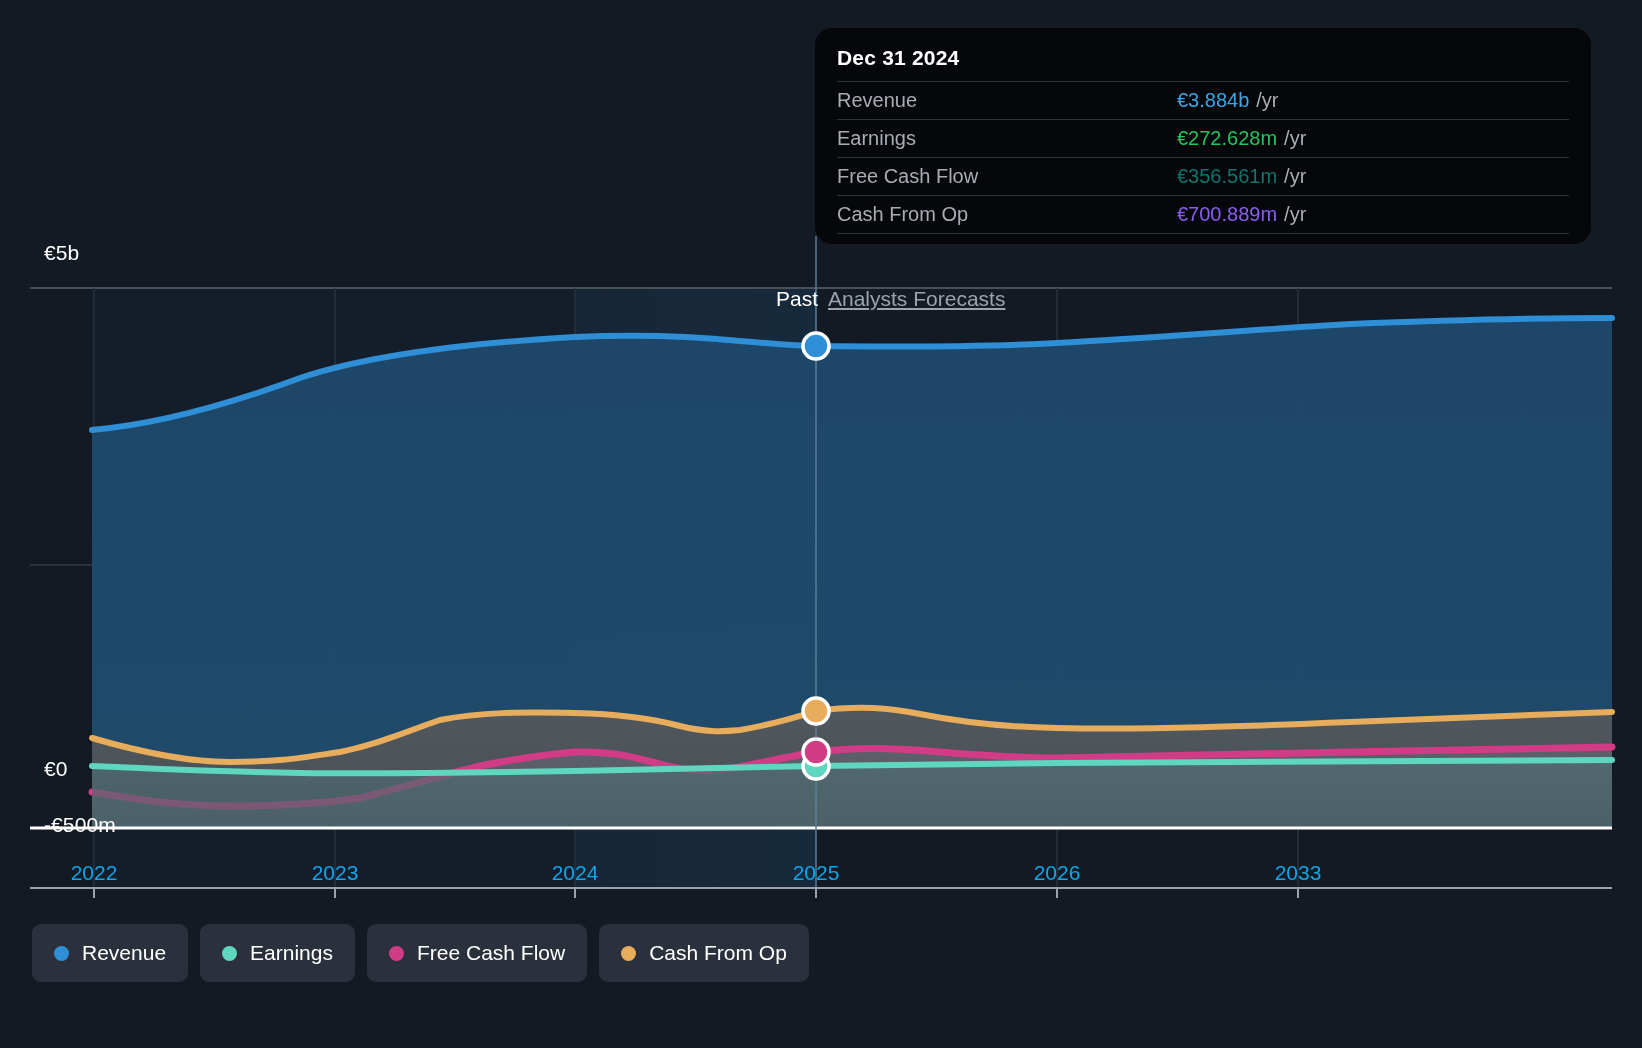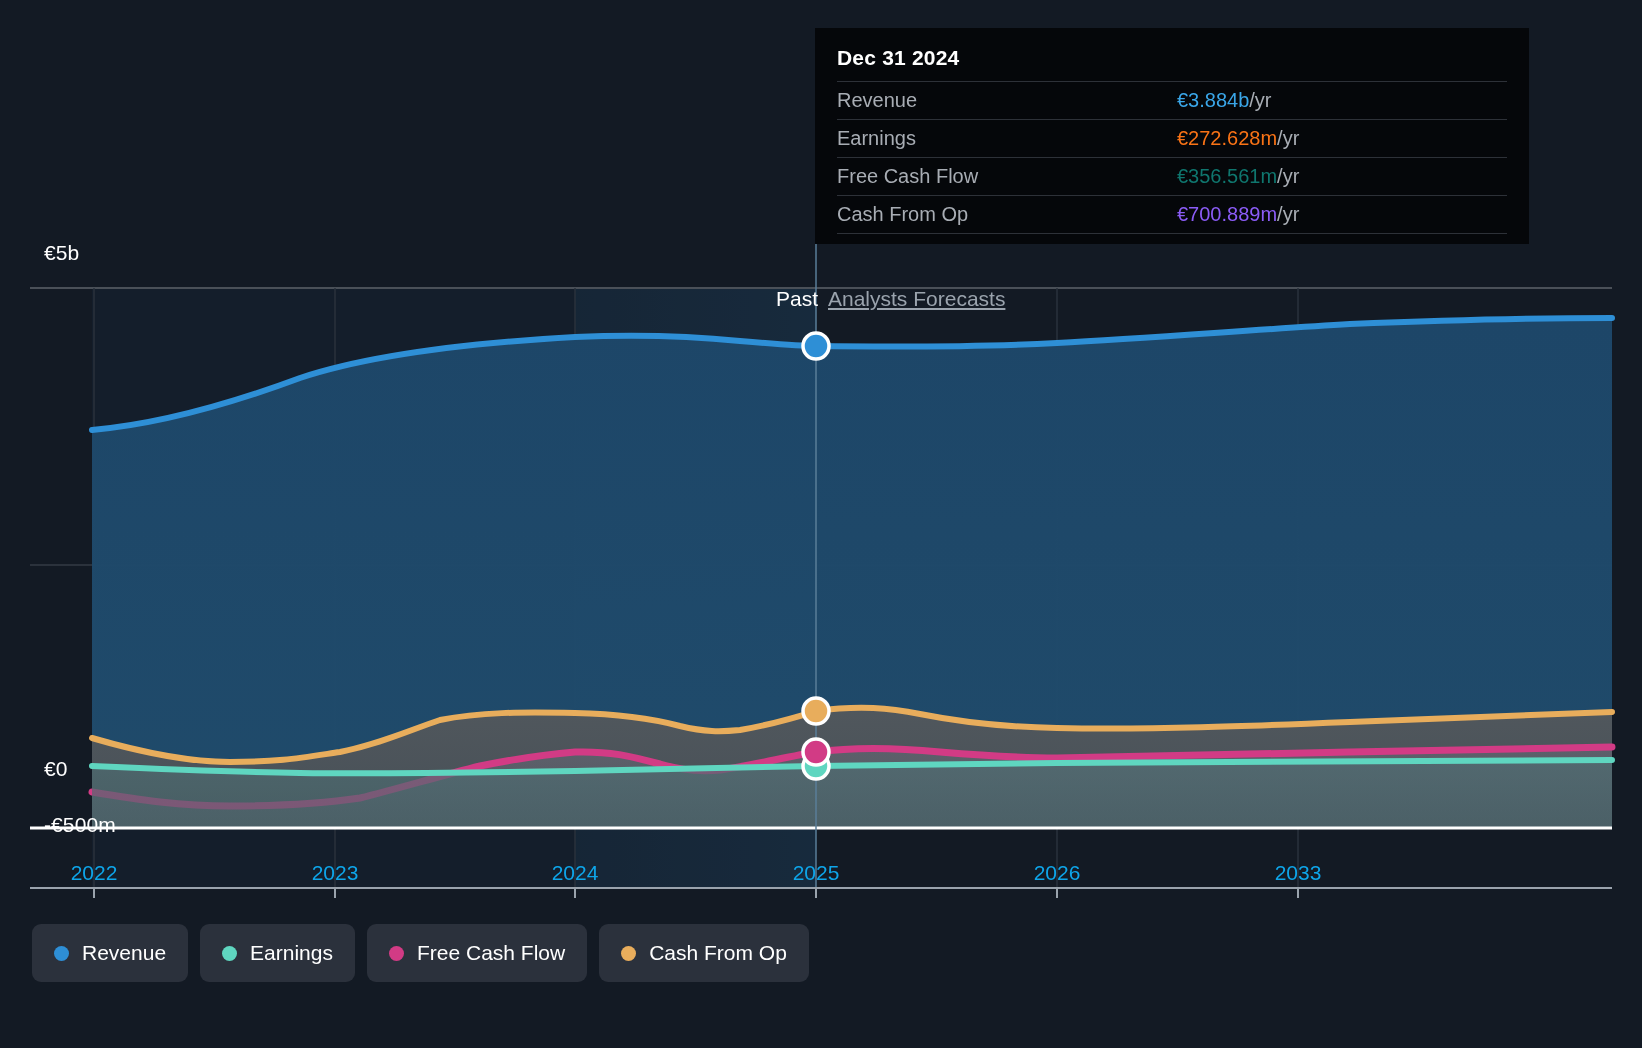--- a/index.html
+++ b/index.html
@@ -65,24 +65,25 @@
   .caption-forecast {
     left: 828px; top: 287px;
     color: #9aa3ad;
     text-decoration: underline;
   }
 
   
   .tooltip {
     position: absolute;
     left: 815px; top: 28px;
-    width: 714px;
+    width: 776px;
     background: #05070a;
     padding: 18px 22px 10px 22px;
     z-index: 40;
+    border-radius: 17px;
   }
   .tooltip-title {
     font-size: 21px;
     font-weight: bold;
     color: #ffffff;
     padding-bottom: 11px;
     letter-spacing: .2px;
   }
   .tt-row {
     display: flex;
@@ -90,21 +91,21 @@
     border-top: 1px solid #2d3138;
     padding: 7px 0 7px 0;
     font-size: 20px;
   }
   .tt-row:last-child { border-bottom: 1px solid #2d3138; }
   .tt-key {
     color: #a8adb4;
     flex: 0 0 340px;
   }
   .tt-val { font-weight: normal; }
-  .tt-unit { color: #a8adb4; }
+  .tt-unit { color: #a8adb4; margin-left: 7px; }
 
   
   .legend {
     position: absolute;
     left: 32px; top: 924px;
     display: flex;
     gap: 12px;
   }
   .legend-item {
     display: flex;
@@ -290,21 +291,21 @@
     <div class="tooltip-title">Dec 31 2024</div>
 
     <div class="tt-row">
       <span class="tt-key">Revenue</span>
       <span class="tt-val" style="color:#3aa6e8">€3.884b</span>
       <span class="tt-unit">/yr</span>
     </div>
 
     <div class="tt-row">
       <span class="tt-key">Earnings</span>
-      <span class="tt-val" style="color:#f97316">€272.628m</span>
+      <span class="tt-val" style="color:#22c55e">€272.628m</span>
       <span class="tt-unit">/yr</span>
     </div>
 
     <div class="tt-row">
       <span class="tt-key">Free Cash Flow</span>
       <span class="tt-val" style="color:#0f766e">€356.561m</span>
       <span class="tt-unit">/yr</span>
     </div>
 
     <div class="tt-row">

